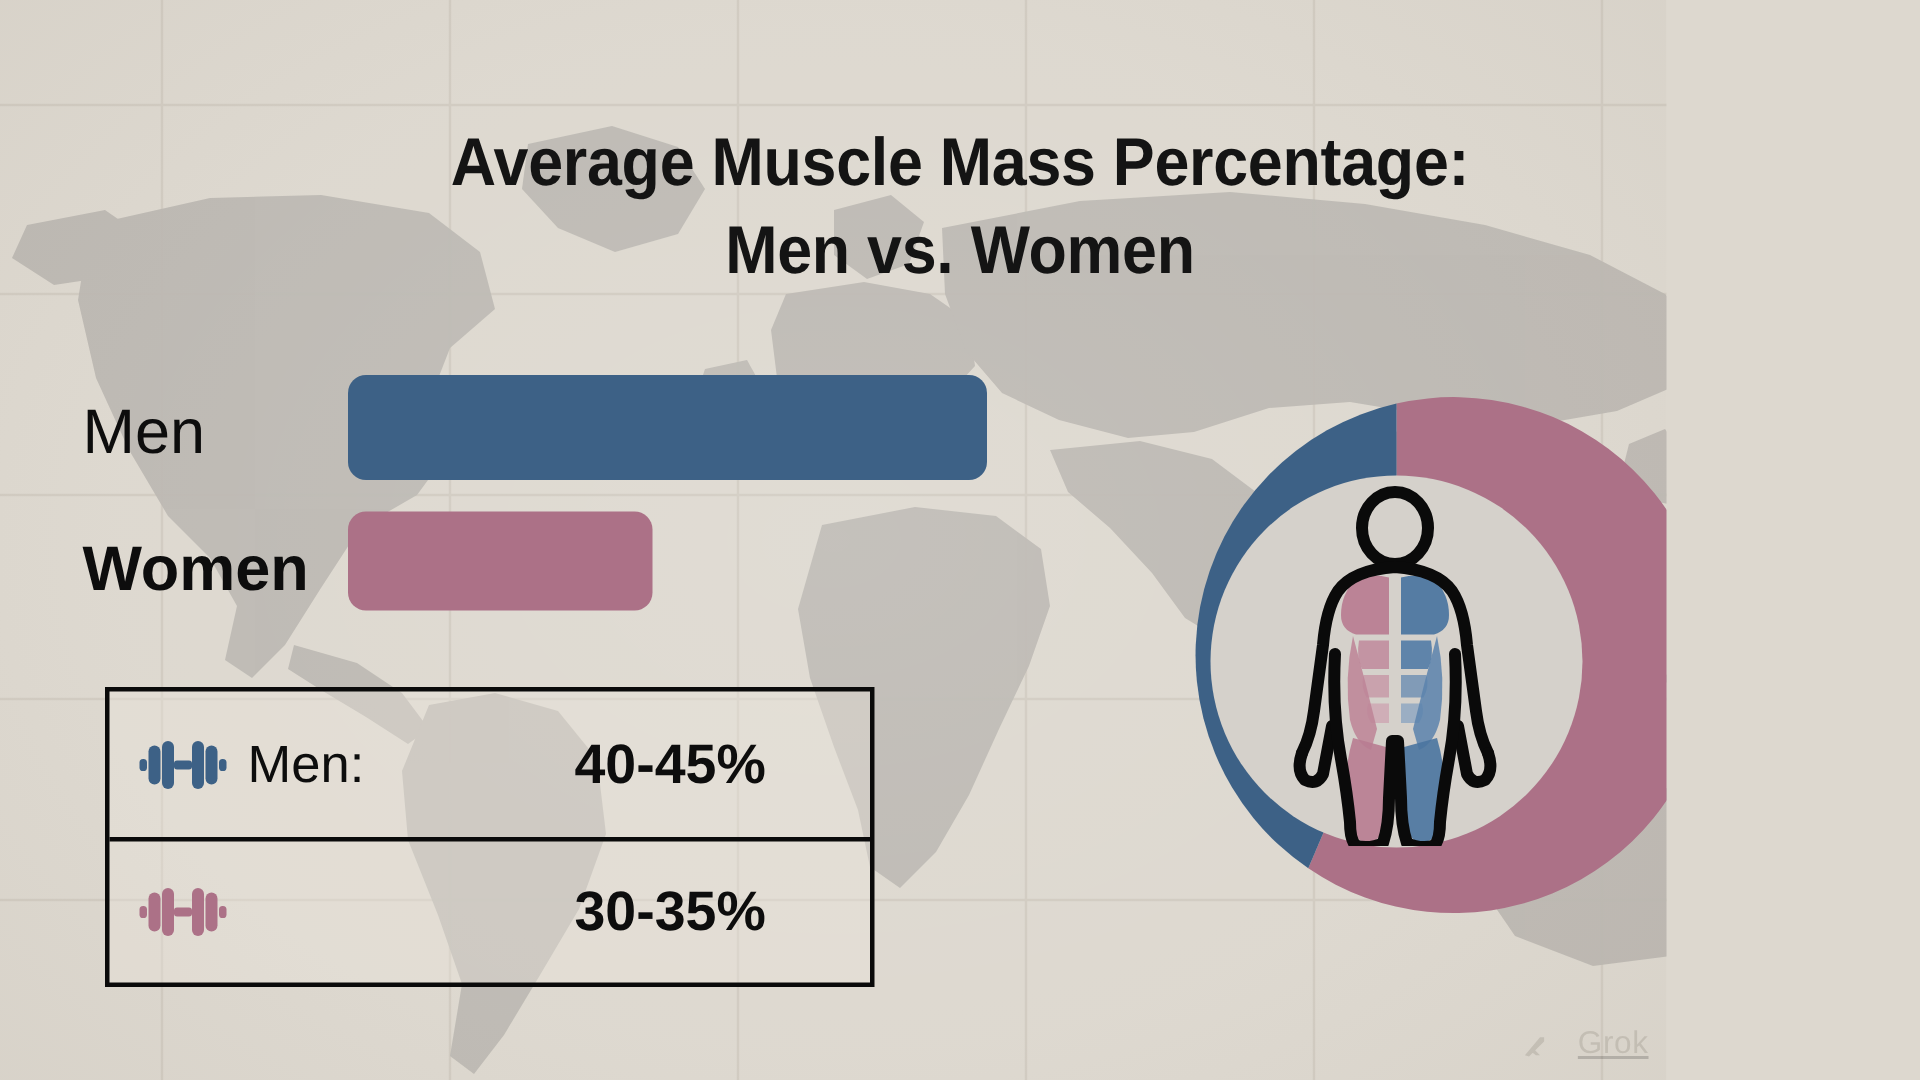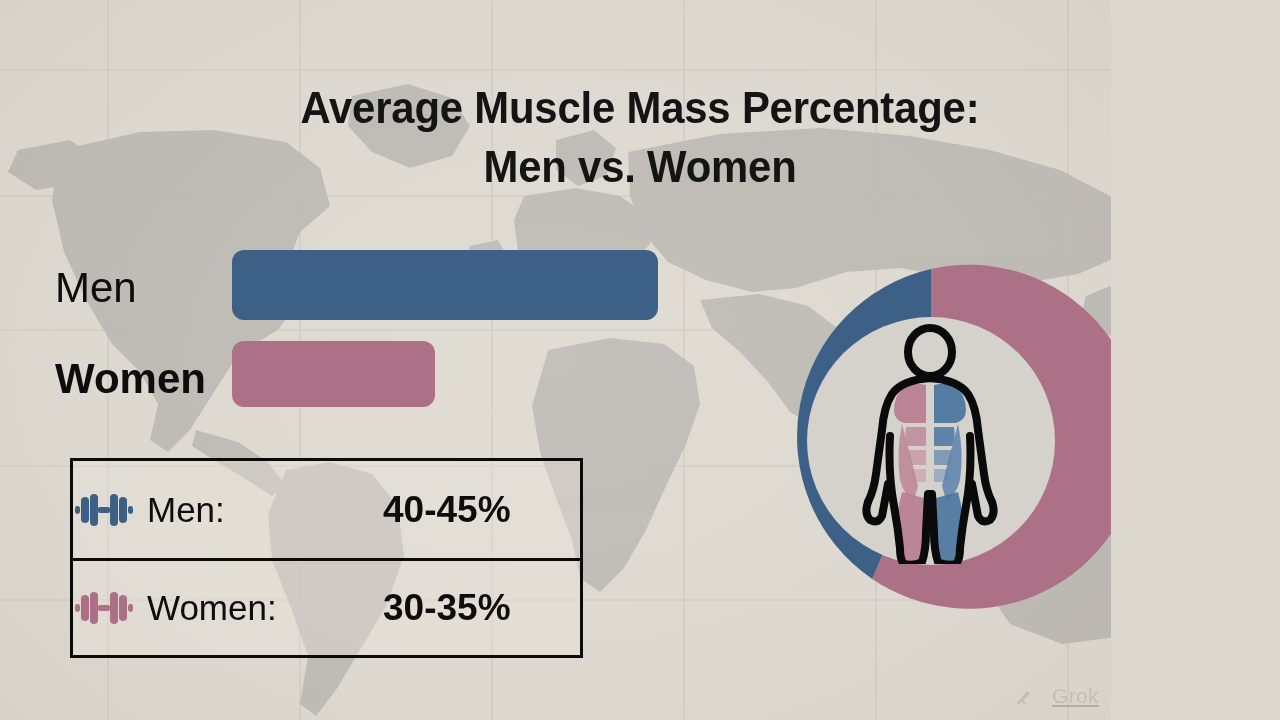--- a/index.html
+++ b/index.html
@@ -95,20 +95,21 @@
     height: 200px;
     border: 3px solid #0a0a0a;
     box-sizing: border-box;
     background: rgba(236,231,221,0.33);
   }
   .legend-row {
     display: flex;
     align-items: center;
     height: 50%;
     box-sizing: border-box;
+    padding-left: 18px;
   }
   .legend-row.divider { border-top: 3px solid #0a0a0a; }
   .legend-icon {
     width: 62px;
     height: 40px;
     flex: 0 0 62px;
     display: block;
   }
   .legend-name {
     font-size: 35px;
@@ -266,21 +267,20 @@
         <g fill="#ac7187">
           <rect x="2" y="16" width="5" height="8" rx="2.4"></rect>
           <rect x="8" y="7" width="8" height="26" rx="4"></rect>
           <rect x="17" y="4" width="8" height="32" rx="4"></rect>
           <rect x="25" y="17" width="12" height="6" rx="2"></rect>
           <rect x="37" y="4" width="8" height="32" rx="4"></rect>
           <rect x="46" y="7" width="8" height="26" rx="4"></rect>
           <rect x="55" y="16" width="5" height="8" rx="2.4"></rect>
         </g>
       </svg>
-      <span class="legend-name">Women:</span>
       <span class="legend-value">30-35%</span>
     </div>
 
   </div>
 
   <div id="donut-wrap">
     <svg width="390" height="390" viewBox="0 0 390 390" aria-hidden="true">
 
       <path d="M 195 195 L 195 23 A 172 172 0 1 1 136.2 332.9 Z" fill="#ac7187"></path>
 

